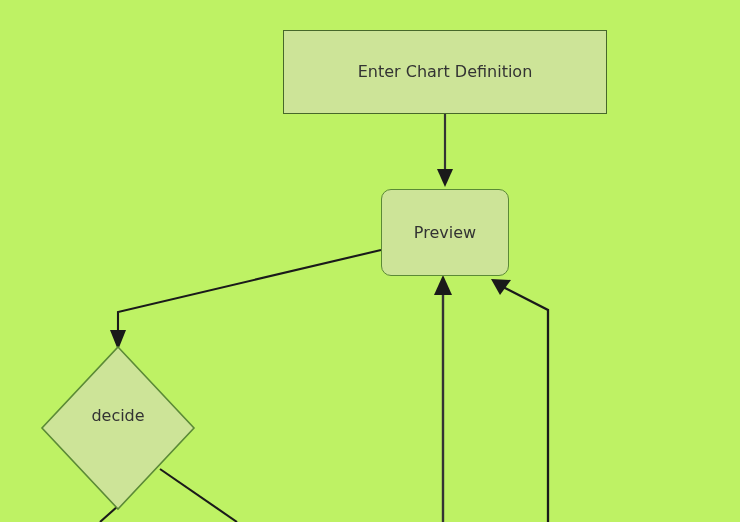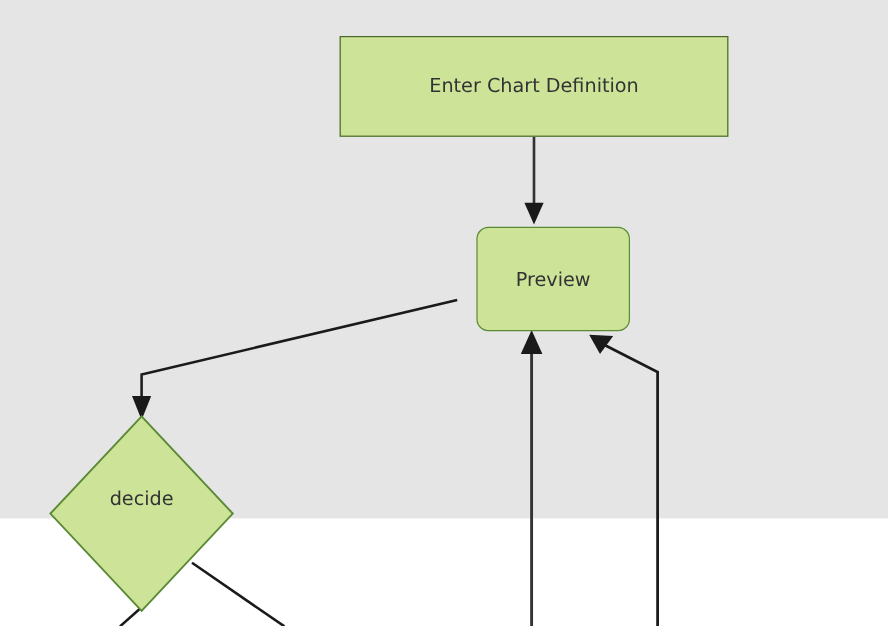--- a/index.html
+++ b/index.html
@@ -9,22 +9,22 @@
   }
   body {
     width: 740px;
     height: 522px;
     overflow: hidden;
     font-family: "DejaVu Sans", "Liberation Sans", sans-serif;
   }
   #flowchart-canvas {
     position: relative;
     width: 740px;
-    height: 432px;
-    background: #e5e5e5;
+    height: 522px;
+    background: #bef264;
   }
   #edge-layer {
     position: absolute;
     left: 0;
     top: 0;
     width: 740px;
     height: 522px;
   }
   .node {
     position: absolute;
@@ -94,21 +94,21 @@
 
     <g>
       <polygon points="118,347 194,428 118,509 42,428" fill="#cde498" stroke="#5b8a36" stroke-width="1.6"></polygon>
     </g>
   </svg>
 
   <div class="node node-rect" style="left:283px; top:30px; width:324px; height:84px;">
     <span>Enter Chart Definition</span>
   </div>
 
-  <div class="node node-round" style="left:381px; top:189px; width:128px; height:87px;margin-left:16px;">
+  <div class="node node-round" style="left:381px; top:189px; width:128px; height:87px;">
     <span>Preview</span>
   </div>
 
   <div class="node-diamond-label" style="left:42px; top:408px; width:152px; height:40px;">
     <span>decide</span>
   </div>
 
 </div>
 
 </body></html>

